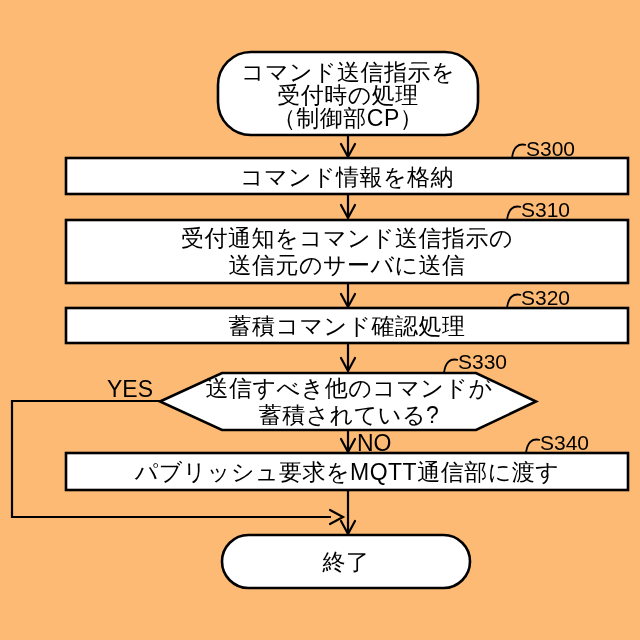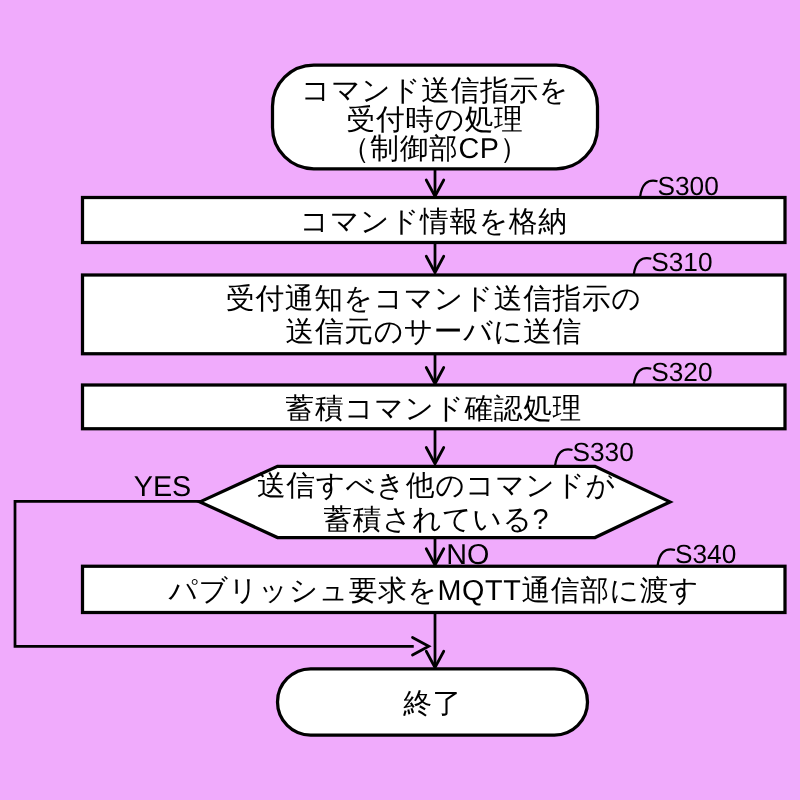--- a/index.html
+++ b/index.html
@@ -7,21 +7,21 @@
     padding: 0;
     width: 640px;
     height: 640px;
     background: #ffffff;
     font-family: "Liberation Sans", sans-serif;
   }
   .stage {
     position: relative;
     width: 640px;
     height: 640px;
-    background: #f0abfc;
+    background: #fdba74;
   }
   svg { display: block; }
   .shape {
     fill: #ffffff;
     stroke: #000000;
     stroke-width: 2.6;
   }
   .flowline {
     fill: none;
     stroke: #000000;

